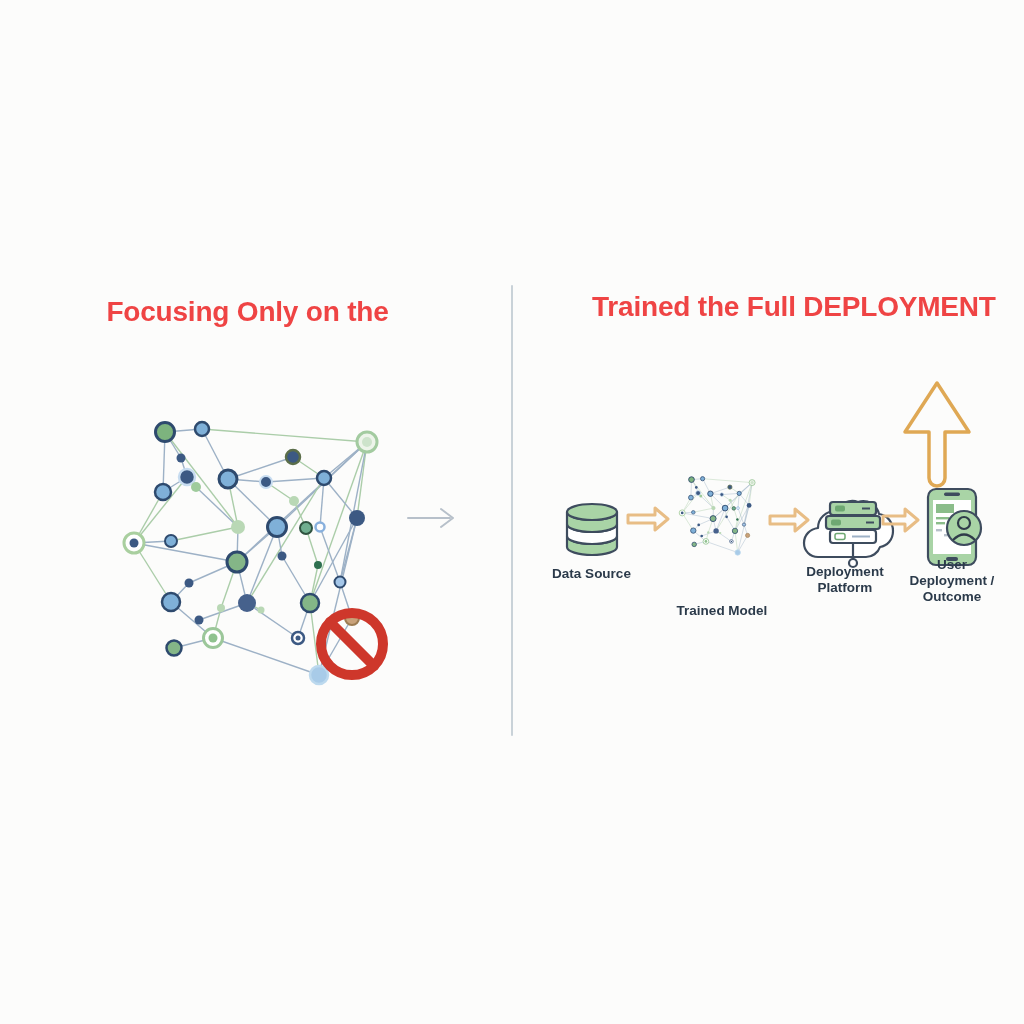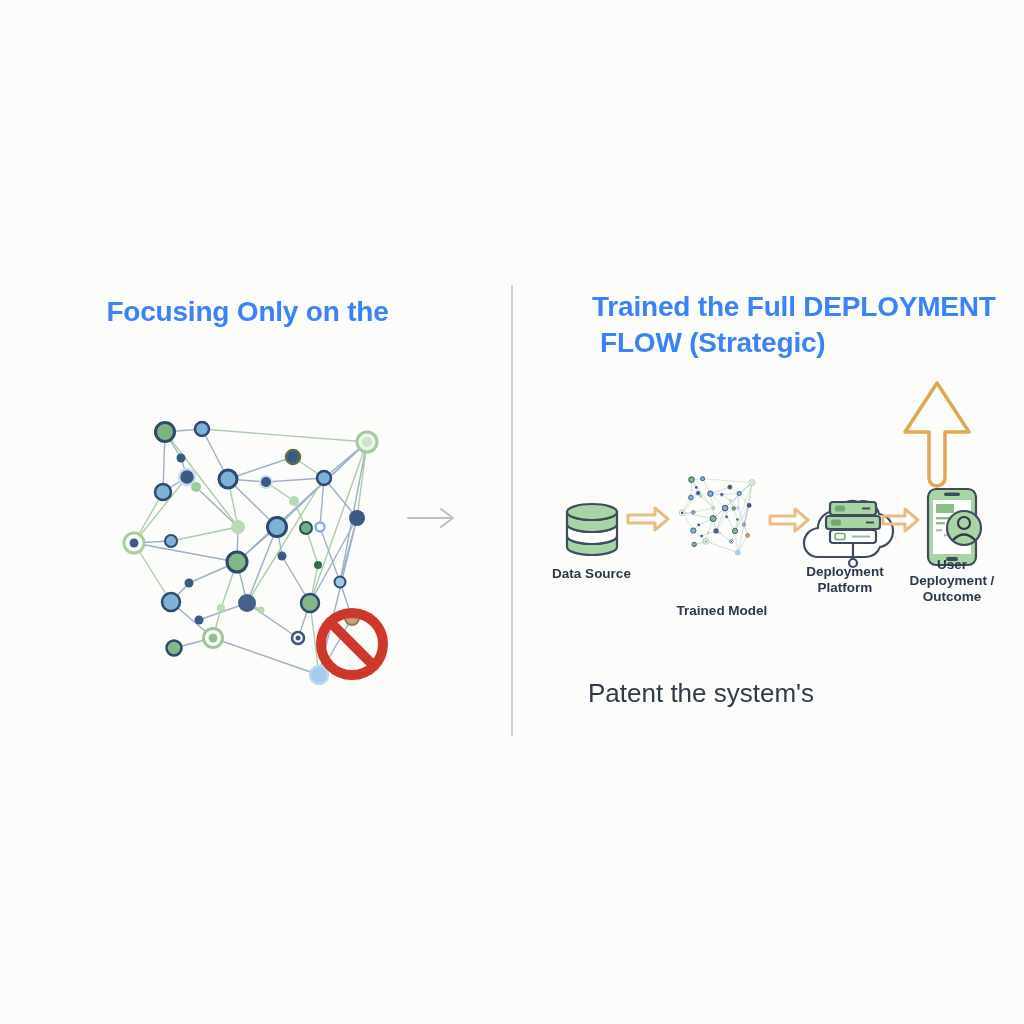--- a/index.html
+++ b/index.html
@@ -3,21 +3,21 @@
 <meta charset="utf-8">
 <style>
   html,body{margin:0;padding:0;}
   body{
     width:1024px;height:1024px;position:relative;overflow:hidden;
     background:#fcfcfb;
     font-family:"Liberation Sans", sans-serif;
   }
   .abs{position:absolute;}
   .title{
-    font-weight:700;color:#3b82f6;font-size:28px;line-height:36px;
+    font-weight:700;color:#ef4444;font-size:28px;line-height:36px;
     letter-spacing:-0.2px;
   }
   #left-title{left:90px;top:294px;width:315px;text-align:center;}
   #right-title{left:592px;top:289px;width:430px;text-align:left;}
   #right-title .t2{padding-left:8px;}
   .title span{display:block;}
   #divider{
     left:511px;top:285px;width:2px;height:451px;
     background:#c9d2d8;border-radius:1px;
   }
@@ -38,21 +38,20 @@
 </style>
 </head>
 <body>
 
 <div id="left-title" class="abs title">
   <span class="t1">Focusing Only on the</span>
 </div>
 
 <div id="right-title" class="abs title">
   <span class="t1">Trained the Full DEPLOYMENT</span>
-  <span class="t2">FLOW (Strategic)</span>
 </div>
 
 <div id="divider" class="abs"></div>
 
 <svg id="scene" class="abs" width="1024" height="1024" viewBox="0 0 1024 1024">
 
   <g id="net-main">
       <line x1="165" y1="432" x2="202" y2="429" stroke="#9db1c6" stroke-width="1.4"></line>
       <line x1="165" y1="432" x2="181" y2="458" stroke="#9db1c6" stroke-width="1.4"></line>
       <line x1="165" y1="432" x2="163" y2="492" stroke="#9db1c6" stroke-width="1.4"></line>
@@ -312,14 +311,13 @@
 
   <path d="M929,478 V432 H905 L937,383 L969,432 H945 V478 A8 8 0 0 1 929,478 Z" fill="none" stroke="#dfa854" stroke-width="3.5" stroke-linejoin="round" stroke-linecap="round"></path>
 </svg>
 
 <div id="label-data-source" class="abs flow-label">Data Source</div>
 <div id="label-trained-model" class="abs flow-label">Trained Model</div>
 <div id="label-deployment" class="abs flow-label">Deployment Platform</div>
 <div id="label-user-app" class="abs flow-label">User Deployment / Outcome</div>
 
 <div id="caption" class="abs">
-  <span>Patent the system's</span>
 </div>
 
 </body></html>

